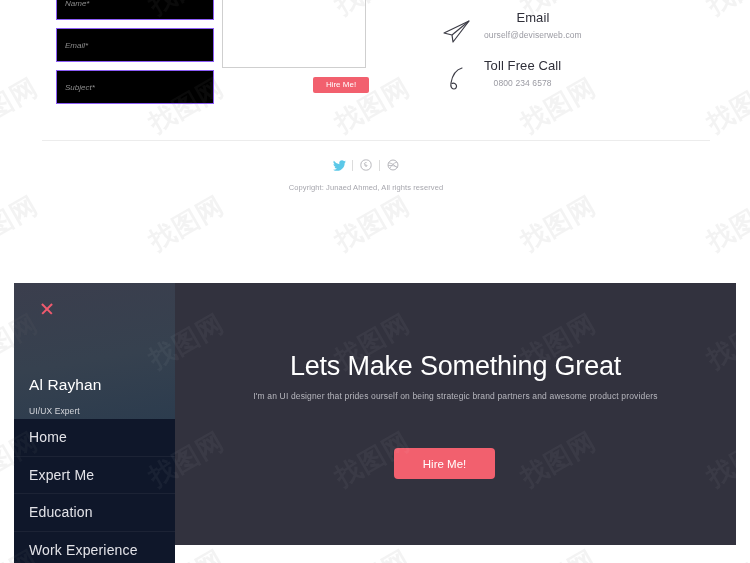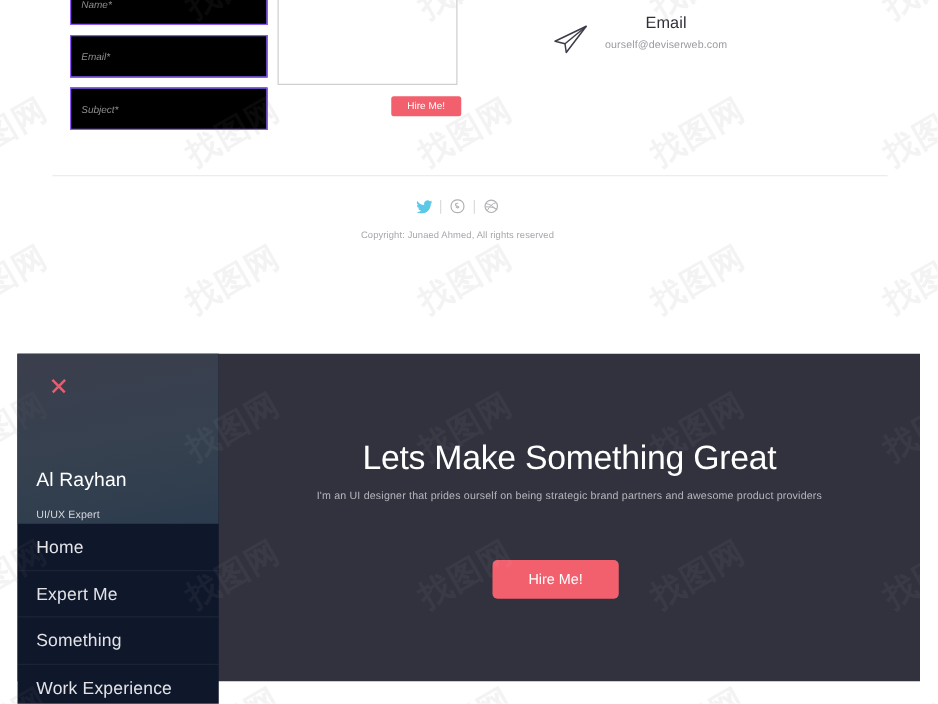--- a/index.html
+++ b/index.html
@@ -326,20 +326,32 @@
           <path d="M4 19 L29 7 L13 28 L12 21 Z" stroke="#3c3c46" stroke-width="1.2" stroke-linejoin="round" fill="none"></path>
           <path d="M12 21 L29 7" stroke="#3c3c46" stroke-width="1.2"></path>
         </svg>
       </span>
       <div class="ci-text">
         <div class="ci-title">Email</div>
         <div class="ci-sub">ourself@deviserweb.com</div>
       </div>
     </div>
 
+    <div class="ci-row">
+      <span class="ci-icon">
+        <svg width="34" height="34" viewBox="0 0 34 34" fill="none">
+          <path d="M22 6 C15 8 12 15 11 21 C10.4 24.5 11.5 27 13.8 27 C15.8 27 16.9 25.2 16.4 23.4
+                   C15.9 21.6 14 20.6 12.3 21.4" stroke="#3c3c46" stroke-width="1.2" stroke-linecap="round" fill="none"></path>
+        </svg>
+      </span>
+      <div class="ci-text">
+        <div class="ci-title">Toll Free Call</div>
+        <div class="ci-sub">0800 234 6578</div>
+      </div>
+    </div>
 
   </div>
 </div>
 
 <div class="divider"></div>
 
 <div class="footer">
   <div class="social-row">
 
     <span class="social-ico">
@@ -386,21 +398,21 @@
 
 <div class="sidebar">
   <div class="sb-header">
     <span class="close-x"></span>
     <div class="sb-name">Al Rayhan</div>
     <div class="sb-role">UI/UX Expert</div>
   </div>
 
   <div class="nav-item">Home</div>
   <div class="nav-item">Expert Me</div>
-  <div class="nav-item">Something</div>
+  <div class="nav-item">Education</div>
   <div class="nav-item">Work Experience</div>
 </div>
 
 <div class="wm-layer" id="wm-layer">
     <span class="wm" style="left: -40px; top: -30px;">找图网</span>
     <span class="wm" style="left: 146px; top: -30px;">找图网</span>
     <span class="wm" style="left: 332px; top: -30px;">找图网</span>
     <span class="wm" style="left: 518px; top: -30px;">找图网</span>
     <span class="wm" style="left: 704px; top: -30px;">找图网</span>
     <span class="wm" style="left: -40px; top: 88px;">找图网</span>

